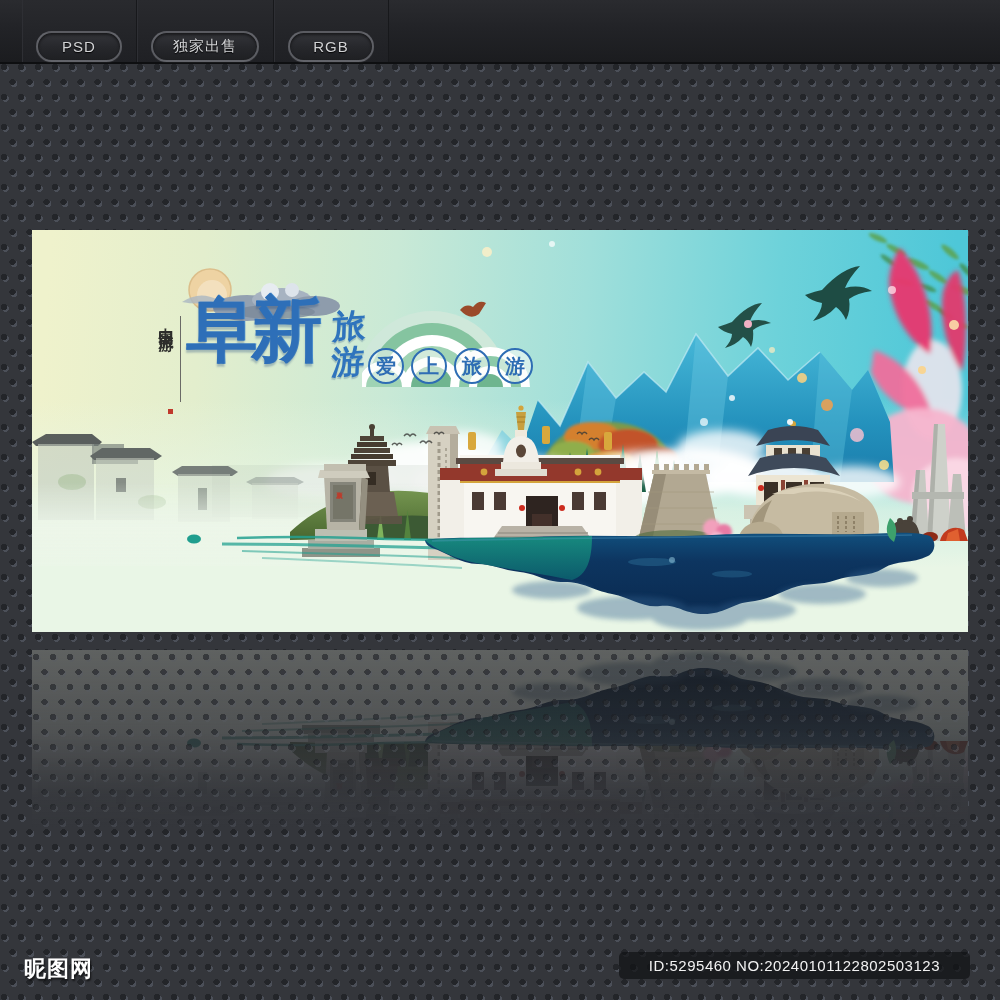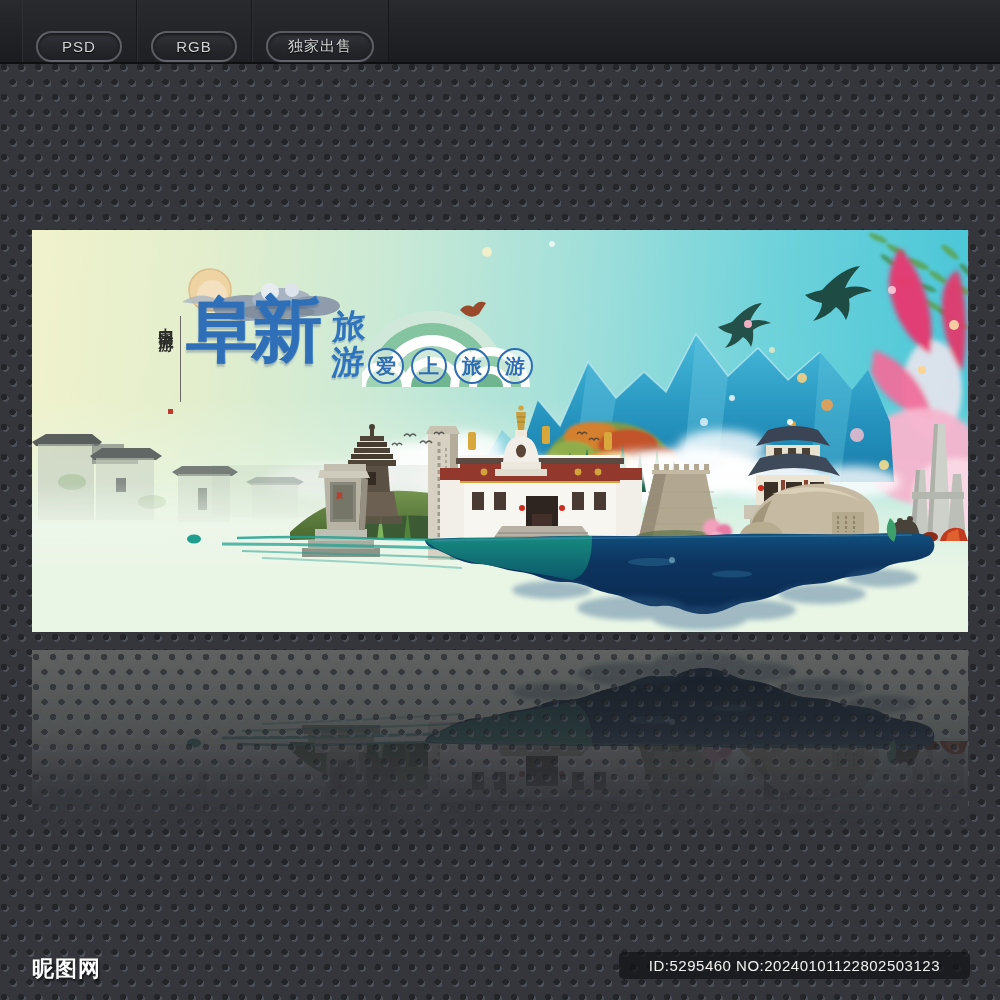--- a/index.html
+++ b/index.html
@@ -82,43 +82,43 @@
     background-image:
       radial-gradient(3.1px at 4px 7px, rgba(30,32,36,.6) 98%, transparent 100%),
       radial-gradient(3.1px at 12.5px 22px, rgba(30,32,36,.6) 98%, transparent 100%),
       radial-gradient(3.4px at 5.4px 8.6px, rgba(86,91,100,.38) 98%, transparent 100%),
       radial-gradient(3.4px at 13.9px 23.6px, rgba(86,91,100,.38) 98%, transparent 100%),
       linear-gradient(180deg, rgba(52,54,59,.30) 0%, rgba(52,54,59,.55) 45%, rgba(52,54,59,.95) 82%, #34363b 100%);
     background-size:17px 30px,17px 30px,17px 30px,17px 30px,100% 100%;
   }
   
   .footer-logo{
-    position:absolute;left:32px;top:954px;z-index:5;color:#fff;font-weight:bold;
+    position:absolute;left:24px;top:954px;z-index:5;color:#fff;font-weight:bold;
     font-size:22px;letter-spacing:1px;text-shadow:1px 2px 2px rgba(0,0,0,.65);
     display:flex;gap:10px;align-items:baseline;cursor:pointer;
   }
   .id-badge{
     position:absolute;right:30px;top:952px;z-index:5;
     background:rgba(17,18,21,.72);border-radius:5px;padding:5px 30px;
     color:#f2f2f2;font-size:15px;letter-spacing:.5px;
   }
 </style>
 </head>
 <body>
 
 <div class="topbar">
   <div class="btn-row">
     <div class="btn-cell">
       <button class="pill">PSD</button>
     </div>
     <div class="btn-cell">
-      <button class="pill">RGB</button>
+      <button class="pill">独家出售</button>
     </div>
     <div class="btn-cell">
-      <button class="pill">独家出售</button>
+      <button class="pill">RGB</button>
     </div>
   </div>
 </div>
 
 <div class="poster">
   <svg class="scene" viewBox="0 0 936 402">
     <defs>
       <filter id="b2" x="-30%" y="-30%" width="160%" height="160%">
           <feGaussianBlur stdDeviation="1.6"></feGaussianBlur>
         </filter>

